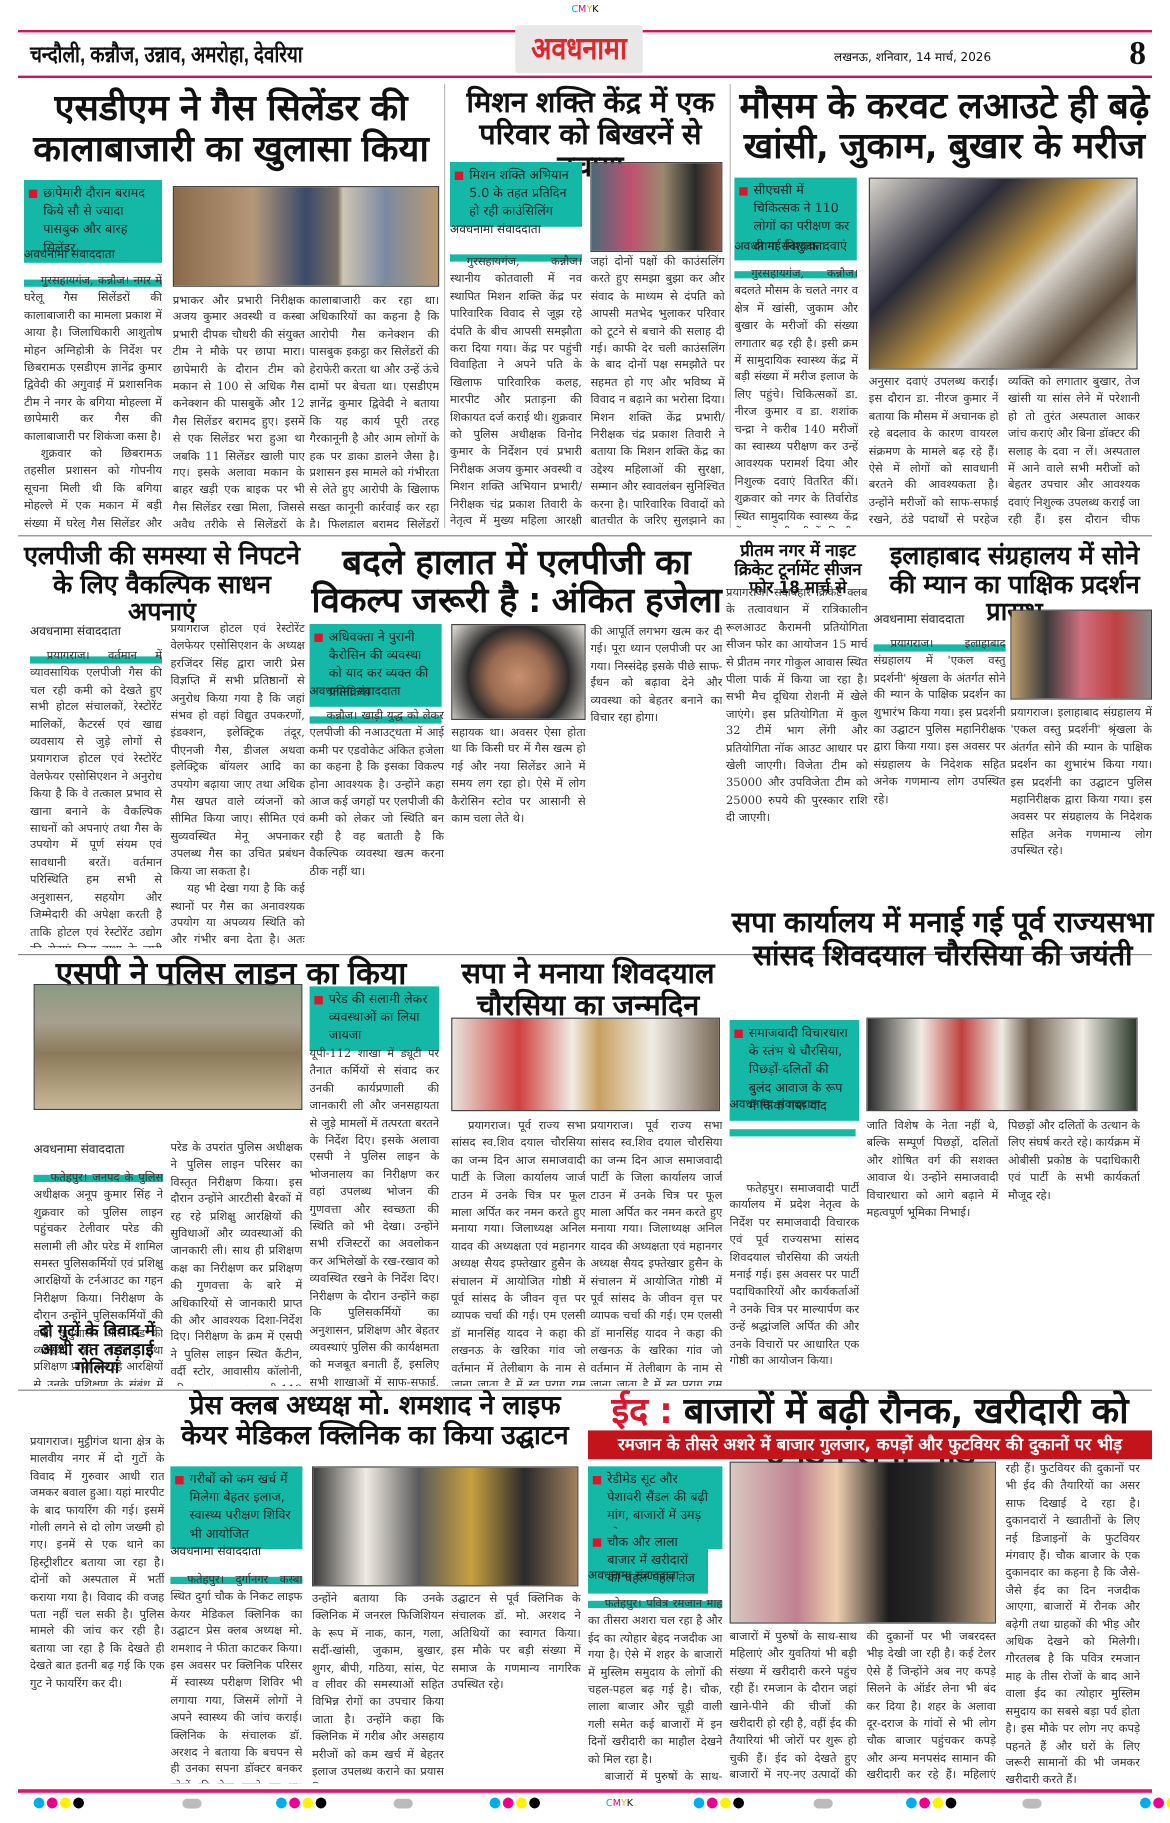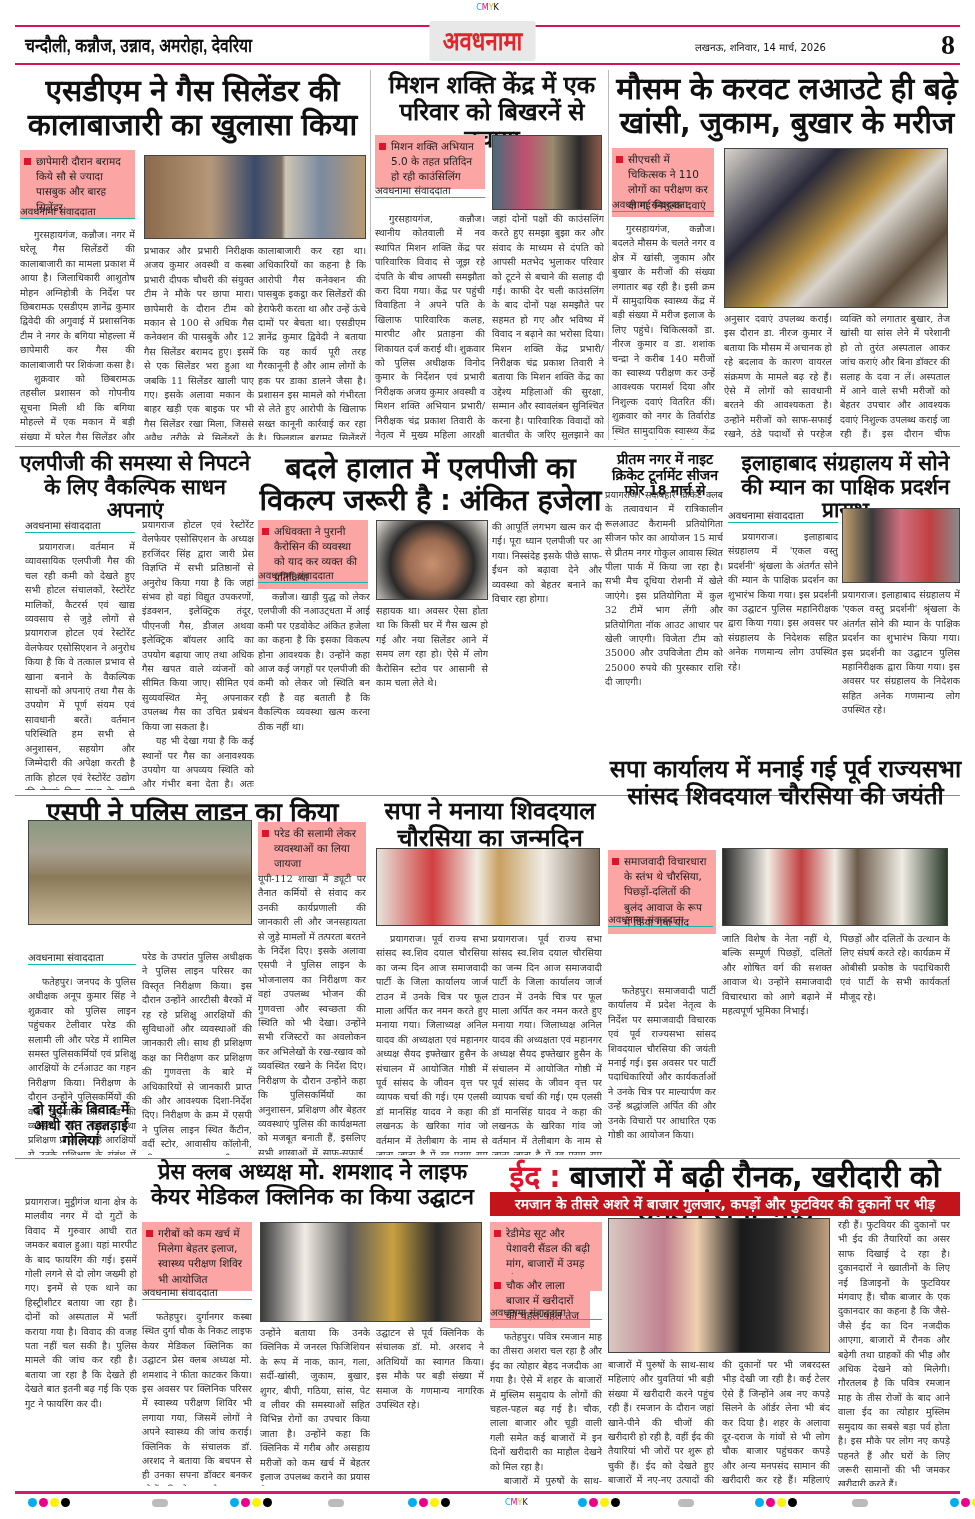--- a/index.html
+++ b/index.html
@@ -10,23 +10,23 @@
 .cmyk-top span{display:inline-block}
 .mast{top:25px;left:15px;width:945px;height:40px;border-top:2px solid #d4145a;border-bottom:2px solid #d4145a}
 .mast .towns{position:absolute;left:10px;top:5px;font-size:19px;font-weight:bold;font-family:"Liberation Sans Narrow","Liberation Sans",sans-serif;transform:scaleX(.82);transform-origin:left}
 .mast .logo{position:absolute;left:405px;top:-6px;width:125px;height:40px;background:#e8e8e8;border-radius:3px;text-align:center;color:#e0252b;font-weight:bold;font-size:26px;line-height:40px;font-family:"DejaVu Sans",sans-serif;transform:scaleX(.85)}
 .mast .date{position:absolute;left:680px;top:13px;font-size:10px}
 .mast .page{position:absolute;right:5px;top:2px;font-size:28px;font-weight:bold;font-family:"Liberation Serif",serif}
 .hl{position:absolute;font-weight:bold;text-align:center;line-height:1.12;font-family:"DejaVu Sans Condensed","DejaVu Sans",sans-serif;color:#111}
 .hl.big{font-size:30px}
 .hl.mid{font-size:24px}
 .hl.sm{font-size:14px}
-.box{position:absolute;background:#fca5a5;padding:4px 6px 4px 16px;font-size:10.5px;line-height:1.45;color:#222}
+.box{position:absolute;background:#14b8a6;padding:4px 6px 4px 16px;font-size:10.5px;line-height:1.45;color:#222}
 .box::before{content:"";position:absolute;left:4px;top:8px;width:7px;height:7px;background:#e0132d}
-.byline{position:absolute;font-size:10px;border-bottom:1px solid #14b8a6;padding-bottom:0;color:#222}
+.byline{position:absolute;font-size:10px;border-bottom:6px solid #14b8a6;padding-bottom:15px;color:#222}
 .col{position:absolute;font-size:9.5px;line-height:14.4px;text-align:justify;color:#333;overflow:hidden;font-family:"DejaVu Serif",serif}
 .col p{text-indent:14px}
 .photo{position:absolute;border:1px solid #444;overflow:hidden}
 .rule{position:absolute;height:1px;background:#888}
 .vr{position:absolute;width:1px;background:#bbb}
 .redbar{position:absolute;background:#c4141b;color:#fff;font-weight:bold;font-size:16px;text-align:center;line-height:24px}
 .bottom-line{top:1491px;left:15px;width:945px;height:3px;background:#e0136f}
 .regmarks{top:1498px;left:0;width:975px;height:16px}
 .dots{position:absolute;top:0;display:flex;gap:2px}
 .dots i{display:block;width:9px;height:9px;border-radius:50%}

